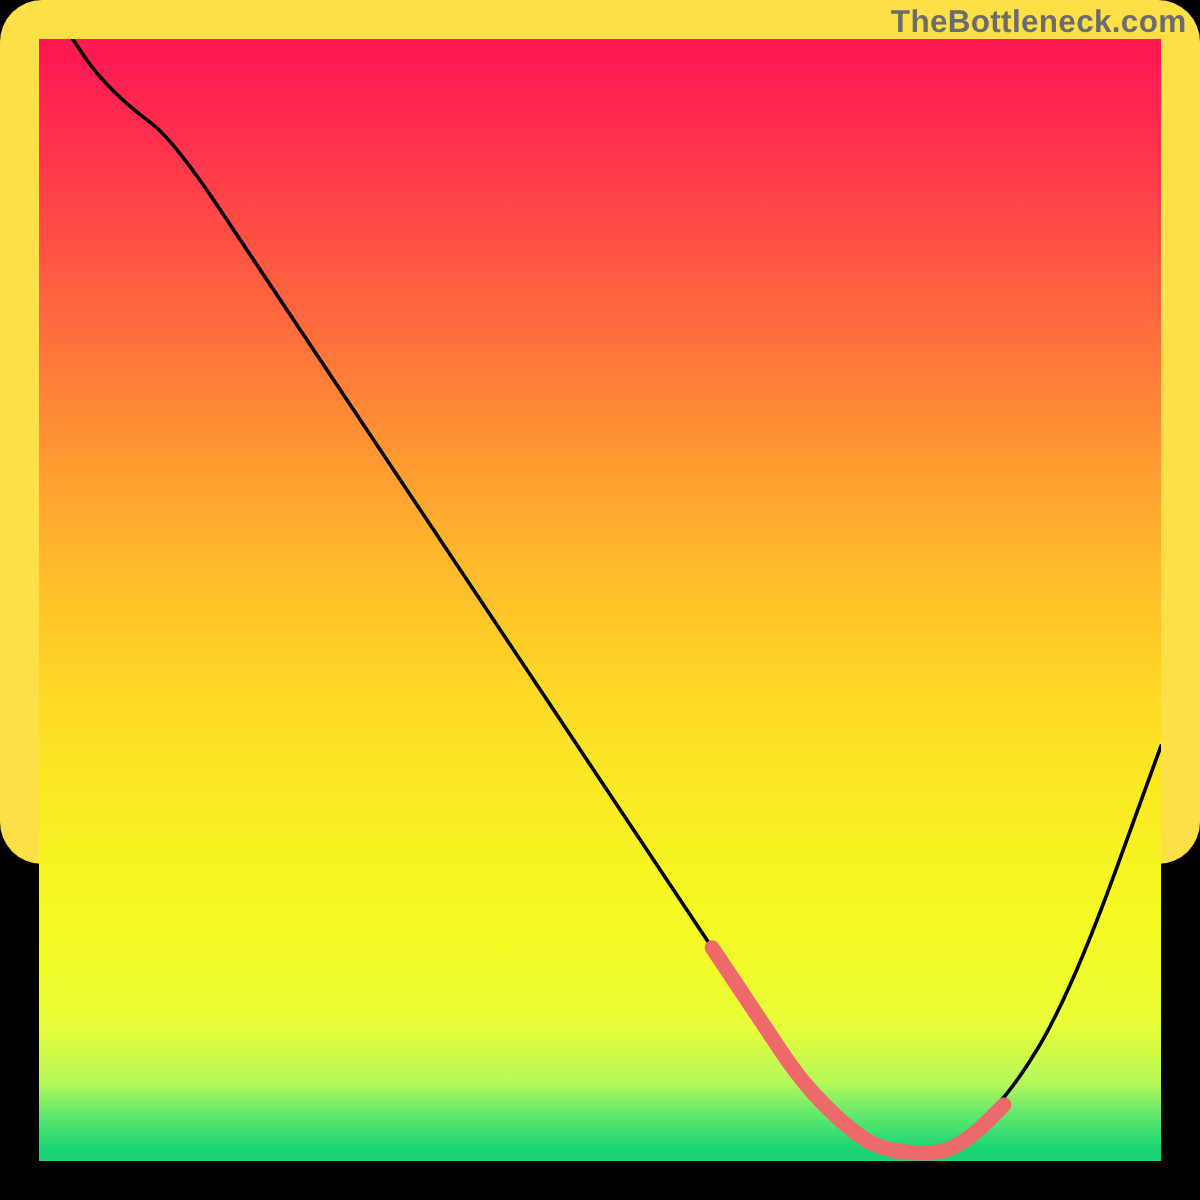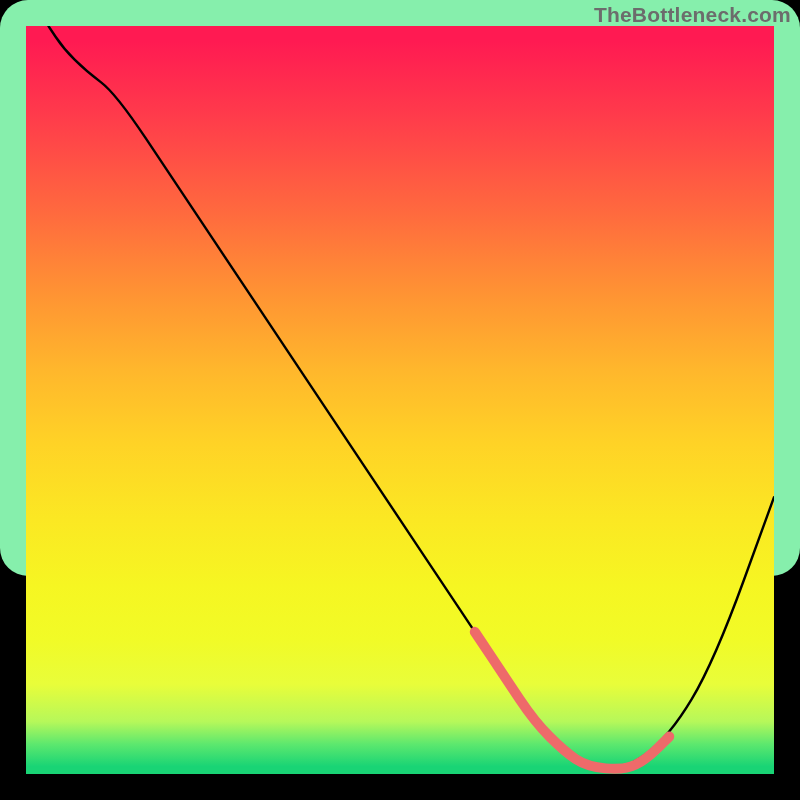--- a/index.html
+++ b/index.html
@@ -7,21 +7,21 @@
     padding: 0;
     width: 800px;
     height: 800px;
     background: #000;
     overflow: hidden;
   }
   .frame {
     position: relative;
     width: 800px;
     height: 576px;
-    background: #86efac;
+    background: #fde047;
     border-radius: 28px;
   }
   .plot {
     position: absolute;
     left: 26px;
     top: 26px;
     width: 748px;
     height: 748px;
     background: linear-gradient(to bottom,
       #ff1a52 0%,

